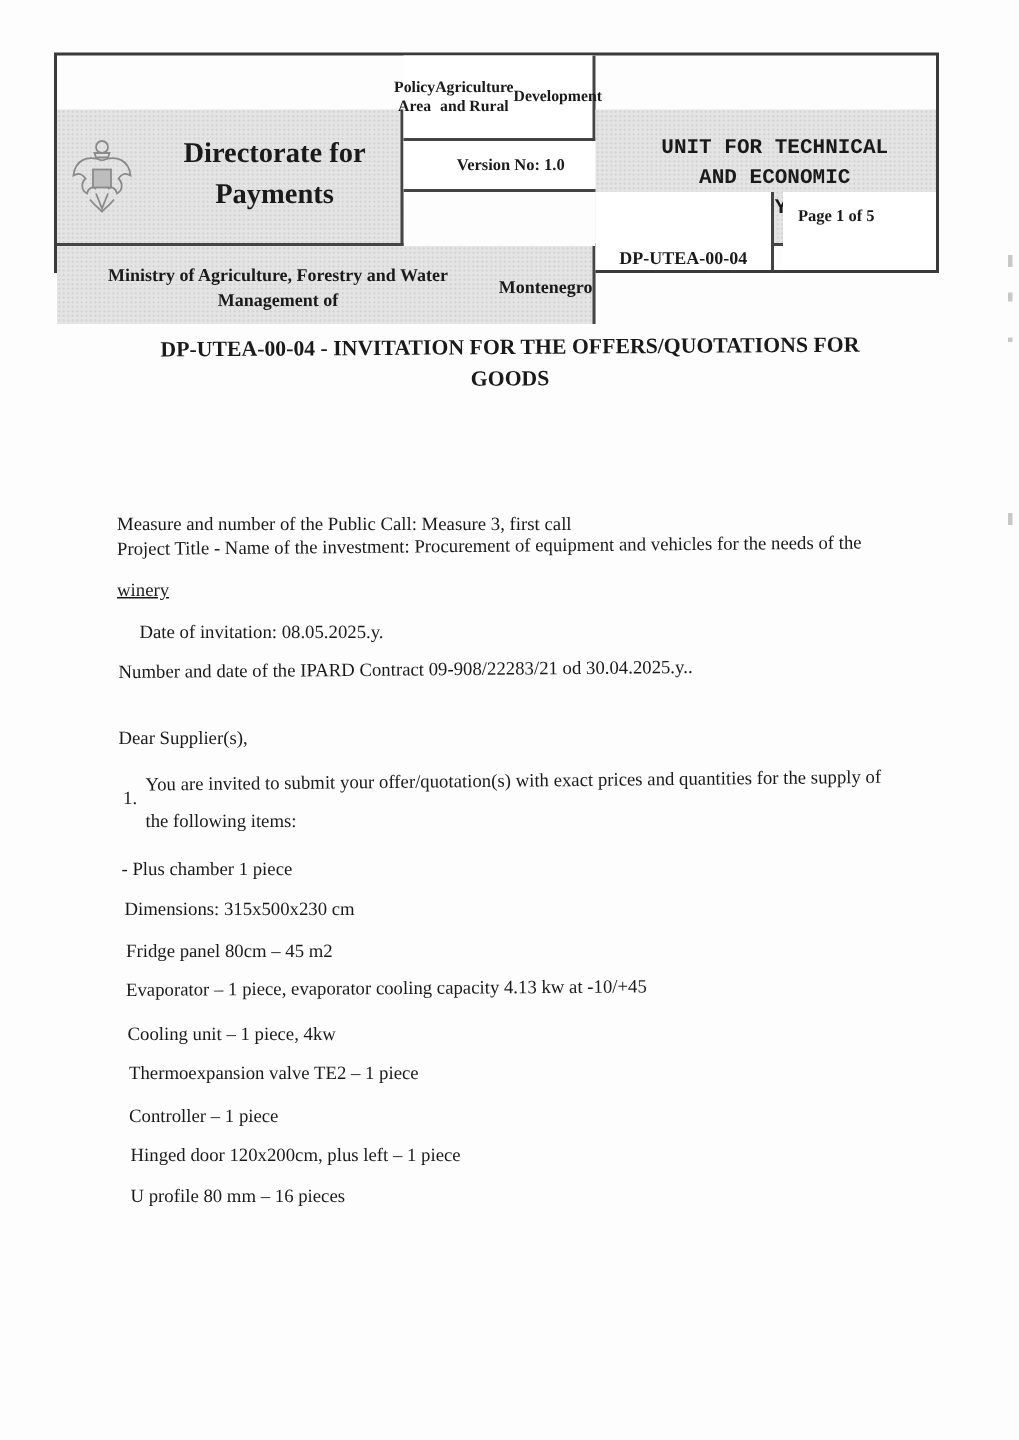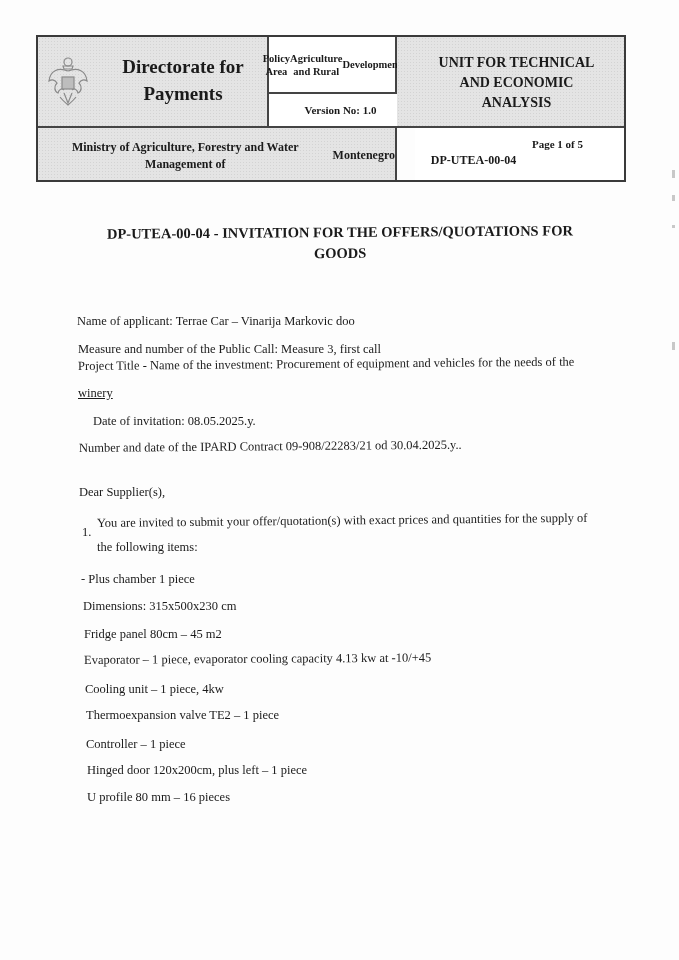--- a/index.html
+++ b/index.html
@@ -5,28 +5,28 @@
   html, body { margin: 0; padding: 0; }
   body {
     width: 679px; height: 960px; background: #ffffff; position: relative; overflow: hidden;
     font-family: "Liberation Serif", "DejaVu Serif", serif; color: #1a1a1a;
   }
   .page { position: absolute; left: 0; top: 0; width: 679px; height: 960px; background: #fdfdfd; }
 
   
   .hdr { position: absolute; left: 36px; top: 35px; width: 590px; height: 147px; border: 2px solid #3a3a3a; box-sizing: border-box; }
   .cell { position: absolute; box-sizing: border-box; border-color: #444; border-style: solid; border-width: 0; display: flex; align-items: center; justify-content: center; text-align: center; font-weight: bold; }
-  .gray { background: #e4e4e4; background-image: radial-gradient(#d3d3d3 0.6px, transparent 0.7px); background-size: 3px 3px; }
+  .gray { background: #e4e4e4; background-image: radial-gradient(#d3d3d3 0.6px, transparent 0.7px); background-size: 3px 3px; margin-top: 36px; }
 
   .c-dir { left: 0; top: 0; width: 231px; height: 91px; border-right-width: 2px; border-bottom-width: 2px; }
   .c-policy { left: 231px; top: 0; width: 128px; height: 57px; border-right-width: 2px; border-bottom-width: 2px; font-size: 10.5px; line-height: 13px; background:#fff; }
   .c-version { left: 231px; top: 57px; width: 145px; height: 34px; border-right-width: 2px; border-bottom-width: 2px; font-size: 11px; background:#fff; }
-  .c-unit { left: 359px; top: 0; width: 227px; height: 91px; border-bottom-width: 2px; font-size: 14px; line-height: 20px; flex-direction: column; padding-left: 12px; padding-top: 2px; }
+  .c-unit { left: 359px; top: 0; width: 227px; height: 91px; border-bottom-width: 2px; font-size: 14px; line-height: 20px; flex-direction: column; padding-left: 12px; padding-top: 2px; font-family: Liberation Mono, monospace; }
   .c-ministry { left: 0; top: 91px; width: 359px; height: 52px; border-right-width: 2px; font-size: 12px; line-height: 17px; flex-direction: row; justify-content: flex-start; padding-top: 3px; }
-  .c-code { left: 377px; top: 91px; width: 119px; height: 52px; border-right-width: 2px; font-size: 12px; align-items: center; padding-top: 13px; background:#fff; }
+  .c-code { left: 359px; top: 91px; width: 119px; height: 52px; border-right-width: 2px; font-size: 12px; align-items: flex-end; padding-top: 13px; background:#fff; }
   .c-pageno { left: 484px; top: 91px; width: 102px; height: 52px; font-size: 11px; align-items: flex-start; justify-content: flex-start; padding-top: 10px; padding-left: 10px; background:#fff; }
 
   .emblem { position: absolute; left: 8px; top: 16px; width: 44px; height: 56px; }
   .dir-text { position: absolute; left: 60px; top: 16px; width: 170px; font-size: 19px; line-height: 27px; text-align: center; font-weight: bold; }
 
   
   .title { position: absolute; left: 60px; top: 222px; width: 560px; text-align: center; font-weight: bold; font-size: 14.5px; line-height: 21px; transform: rotate(-0.4deg); }
 
   
   .line { position: absolute; font-size: 12.5px; line-height: 16px; white-space: nowrap; }
@@ -84,21 +84,20 @@
     <div class="cell c-pageno">
       <span>Page 1 of 5</span>
     </div>
   </div>
 
   <div class="title">
     <div>DP-UTEA-00-04 - INVITATION FOR THE OFFERS/QUOTATIONS FOR</div>
     <div>GOODS</div>
   </div>
 
-  <div class="line" style="left:77px; top:313px;">Name of applicant: Terrae Car – Vinarija  Markovic doo</div>
   <div class="line" style="left:78px; top:341px;">Measure and number of the Public Call: Measure 3, first call</div>
   <div class="line" style="left:78px; top:358px; transform: rotate(-0.5deg); transform-origin: left;">Project Title - Name of the investment:    Procurement of equipment and vehicles for the needs of the</div>
   <div class="line" style="left:78px; top:385px;text-decoration:underline;">winery</div>
   <div class="line" style="left:93px; top:413px;text-align:center;">Date of invitation: 08.05.2025.y.</div>
   <div class="line" style="left:79px; top:440px; transform: rotate(-0.5deg); transform-origin: left;">Number and date of the IPARD Contract 09-908/22283/21 od 30.04.2025.y..</div>
 
   <div class="line" style="left:79px; top:484px;">Dear Supplier(s),</div>
 
   <div class="line" style="left:82px; top:524px;">1.</div>
   <div class="line" style="left:97px; top:515px; transform: rotate(-0.6deg); transform-origin: left;">You are invited to submit your offer/quotation(s) with exact prices and quantities for the supply of</div>

